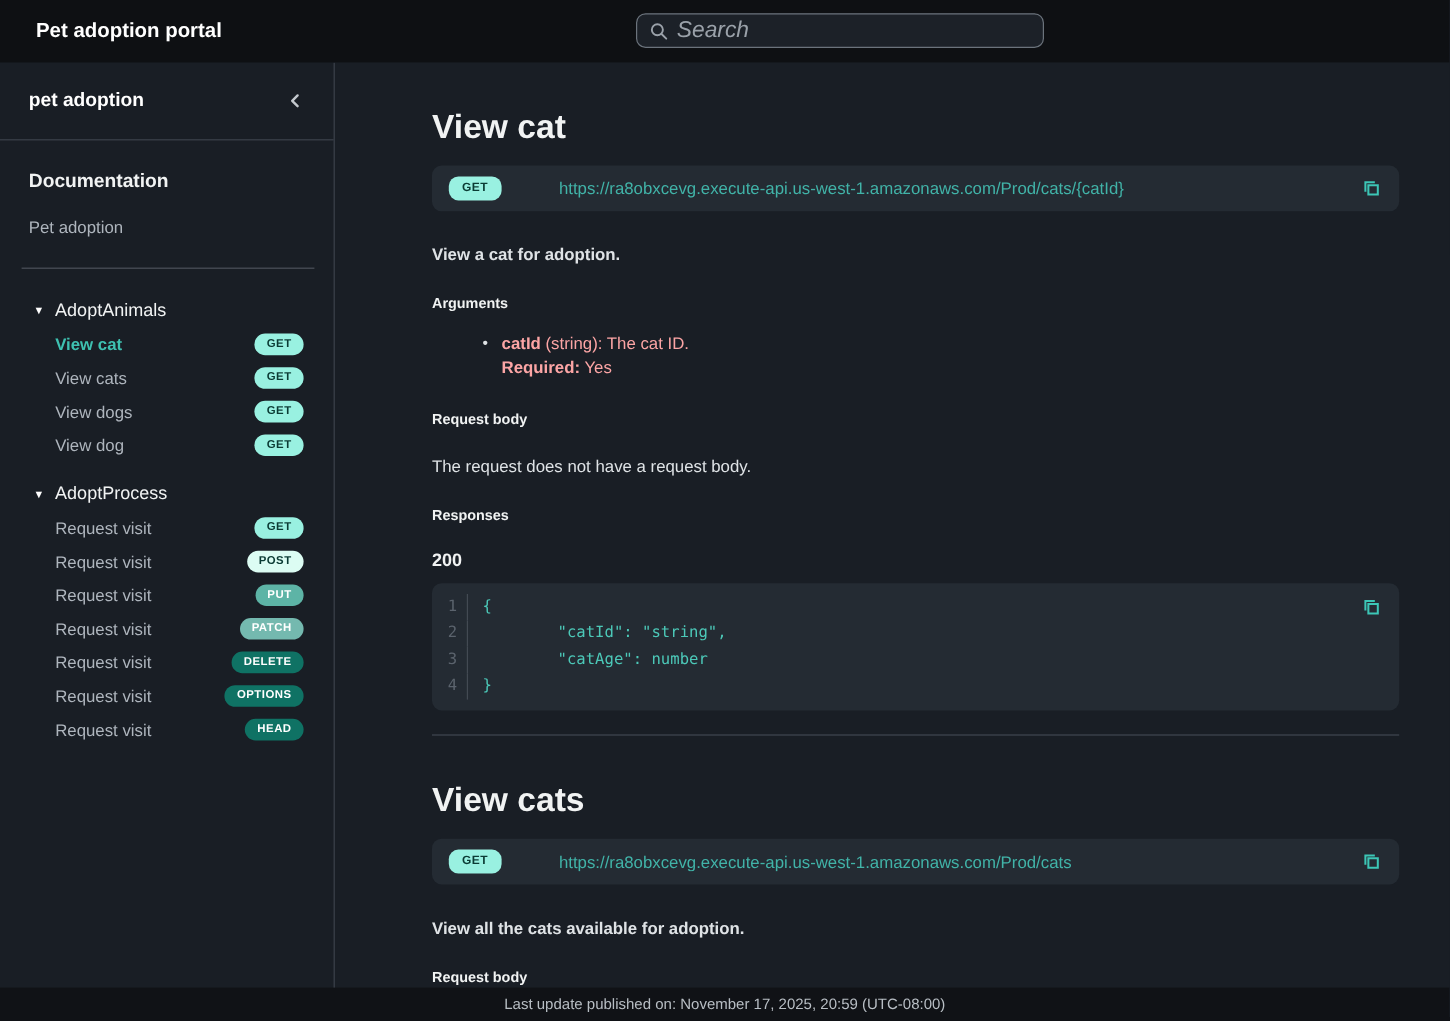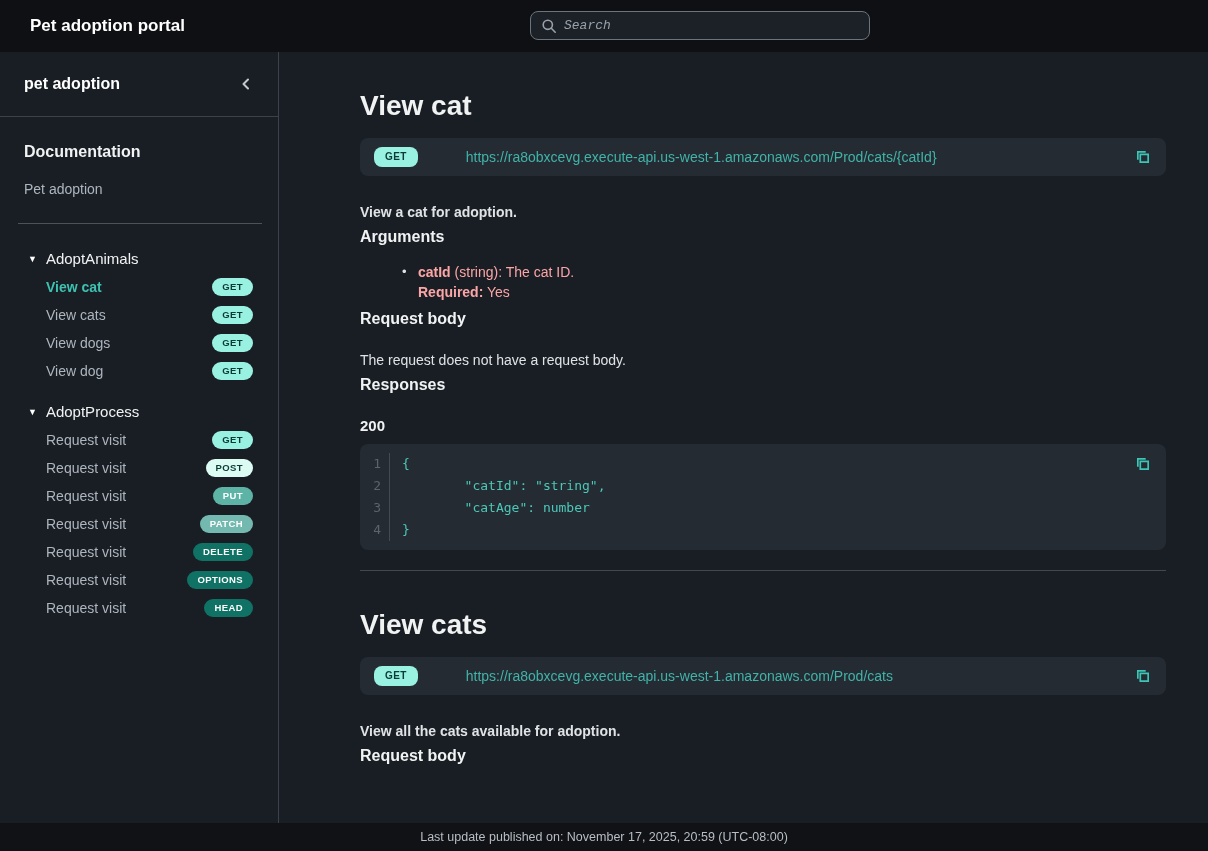--- a/index.html
+++ b/index.html
@@ -39,22 +39,22 @@
     align-items: center;
     padding: 0 10px;
     gap: 7px;
   }
   .search-box svg { flex: 0 0 auto; color: #9aa1a9; }
   .search-box input {
     background: transparent;
     border: none;
     outline: none;
     color: #d7dbdf;
-    font-family: Liberation Mono, monospace;
-    font-size: 13px;
+    font-family: Liberation Sans, sans-serif;
+    font-size: 19px;
     width: 100%;
   }
   .search-box input::placeholder { color: #9aa1a9; font-style: italic; }
 
   
   .body-row {
     display: flex;
     height: 799px;
     overflow: hidden;
     justify-content: flex-end;
@@ -160,22 +160,22 @@
   }
   .copy-btn {
     margin-left: auto;
     background: none; border: none; cursor: pointer;
     color: #3cc6b6;
     display: flex; align-items: center;
     flex: 0 0 auto;
   }
   .op-desc { font-size: 14px; color: #dfe3e6; margin-top: 28px; font-weight: bold; }
   .section-heading {
-    font-size: 16px; font-weight: bold; color: #f1f3f3;
-    margin-top: 8px;
+    font-size: 12px; font-weight: bold; color: #f1f3f3;
+    margin-top: 26px;
   }
   .args-list { margin: 16px 0 0 0; padding-left: 58px; list-style: none; }
   .args-list li { font-size: 14px; color: #fca5a5; line-height: 20px; position: relative; }
   .args-list li::before {
     content: "•";
     position: absolute; left: -16px; top: 0;
     color: #dfe3e6; font-size: 13px;
   }
   .args-list .b { font-weight: bold; }
   .plain-para { font-size: 14px; color: #dfe3e6; margin-top: 24px; }

